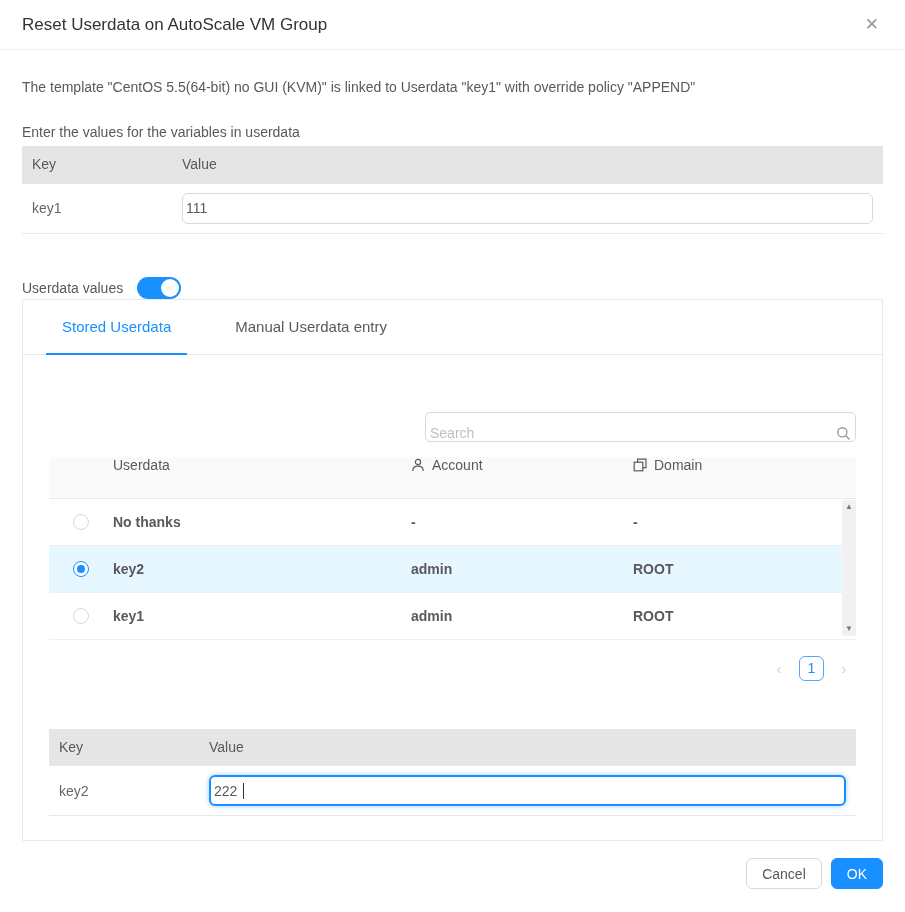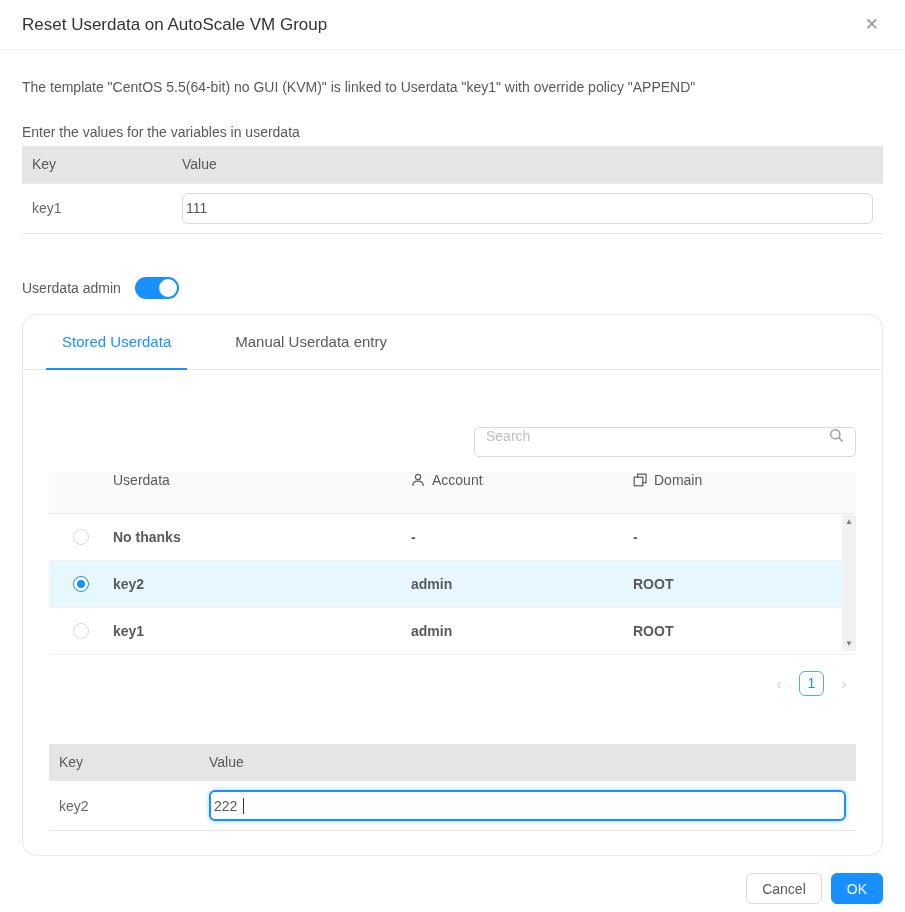--- a/index.html
+++ b/index.html
@@ -29,32 +29,32 @@
   .kv-input-wrap .kv-input { width: 100%; }
   .kv-input.focused { border-color: #1890ff; border-width: 2px; box-shadow: 0 0 5px rgba(24,144,255,.45); }
   .caret { position: absolute; left: 34px; top: 8px; width: 1px; height: 16px; background: #333; }
 
   
   .toggle-row { margin-top: 43px; display: flex; align-items: center; gap: 14px; }
   .switch { width: 44px; height: 22px; background: #1890ff; border-radius: 11px; position: relative; cursor: pointer; }
   .switch .knob { position: absolute; top: 2px; right: 2px; width: 18px; height: 18px; border-radius: 50%; background: #fff; }
 
   
-  .card { margin-top: 15px; border: 1px solid #e8e8e8; border-radius: 14px; }
+  .card { border: 1px solid #e8e8e8; border-radius: 1px; }
   .tab-bar { height: 55px; border-bottom: 1px solid #e8e8e8; display: flex; align-items: stretch; padding-left: 23px; }
   .tab { display: flex; align-items: center; padding: 0 16px; margin-right: 32px; font-size: 15px;
          color: #595959; cursor: pointer; position: relative; }
   .tab.active { color: #1890ff; }
   .tab.active::after { content: ""; position: absolute; left: 0; right: 0; bottom: -1px; height: 2px; background: #1890ff; }
   .card-body { padding: 0 26px 24px 26px; }
 
   
   .search-row { margin-top: 57px; display: flex; justify-content: flex-end; }
-  .search-box { width: 382px; height: 30px; border: 1px solid #d9d9d9; border-radius: 5px;
-                display: flex; align-items: flex-start; padding: 0 11px; }
+  .search-box { width: 431px; height: 30px; border: 1px solid #d9d9d9; border-radius: 5px;
+                display: flex; align-items: flex-end; padding: 0 4px; }
   .search-box input { flex: 1; border: none; outline: none; font-size: 14px; color: #595959;
                       font-family: "Liberation Sans", sans-serif; background: transparent; }
   .search-box input::placeholder { color: #bfbfbf; }
   .search-icon { flex: 0 0 auto; display: flex; cursor: pointer; }
 
   
   .ud-table { margin-top: 15px; }
   .ud-header { display: flex; background: #fafafa; height: 42px; align-items: flex-start;
                border-bottom: 1px solid #e8e8e8; font-weight: 500; color: #595959; }
   .ud-body { position: relative; }
@@ -119,21 +119,21 @@
       <tr>
         <td>key1</td>
         <td>
           <input class="kv-input" type="text" value="111" style="">
         </td>
       </tr>
     </tbody>
   </table>
 
   <div class="toggle-row">
-    <span>Userdata admin</span>
+    <span>Userdata values</span>
     <div class="switch">
       <div class="knob"></div>
     </div>
   </div>
 
   <div class="card">
     <div class="tab-bar">
       <div class="tab active">Stored Userdata</div>
       <div class="tab">Manual Userdata entry</div>
     </div>

